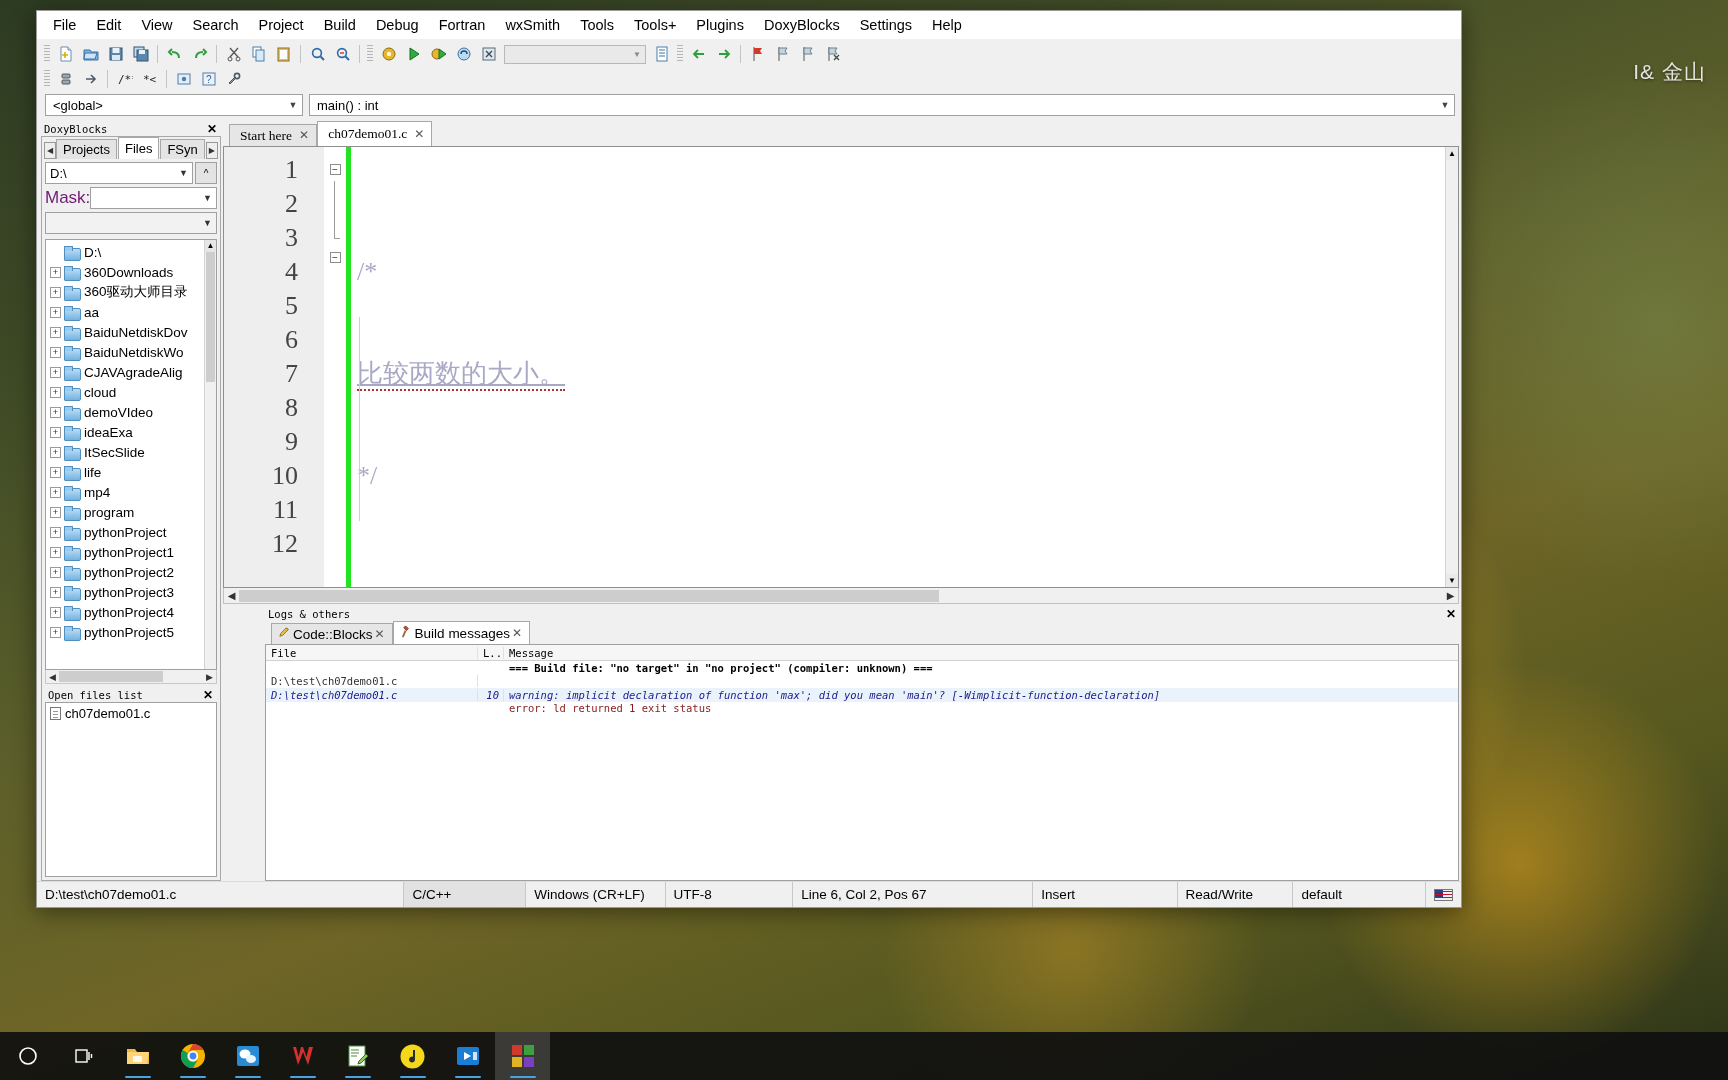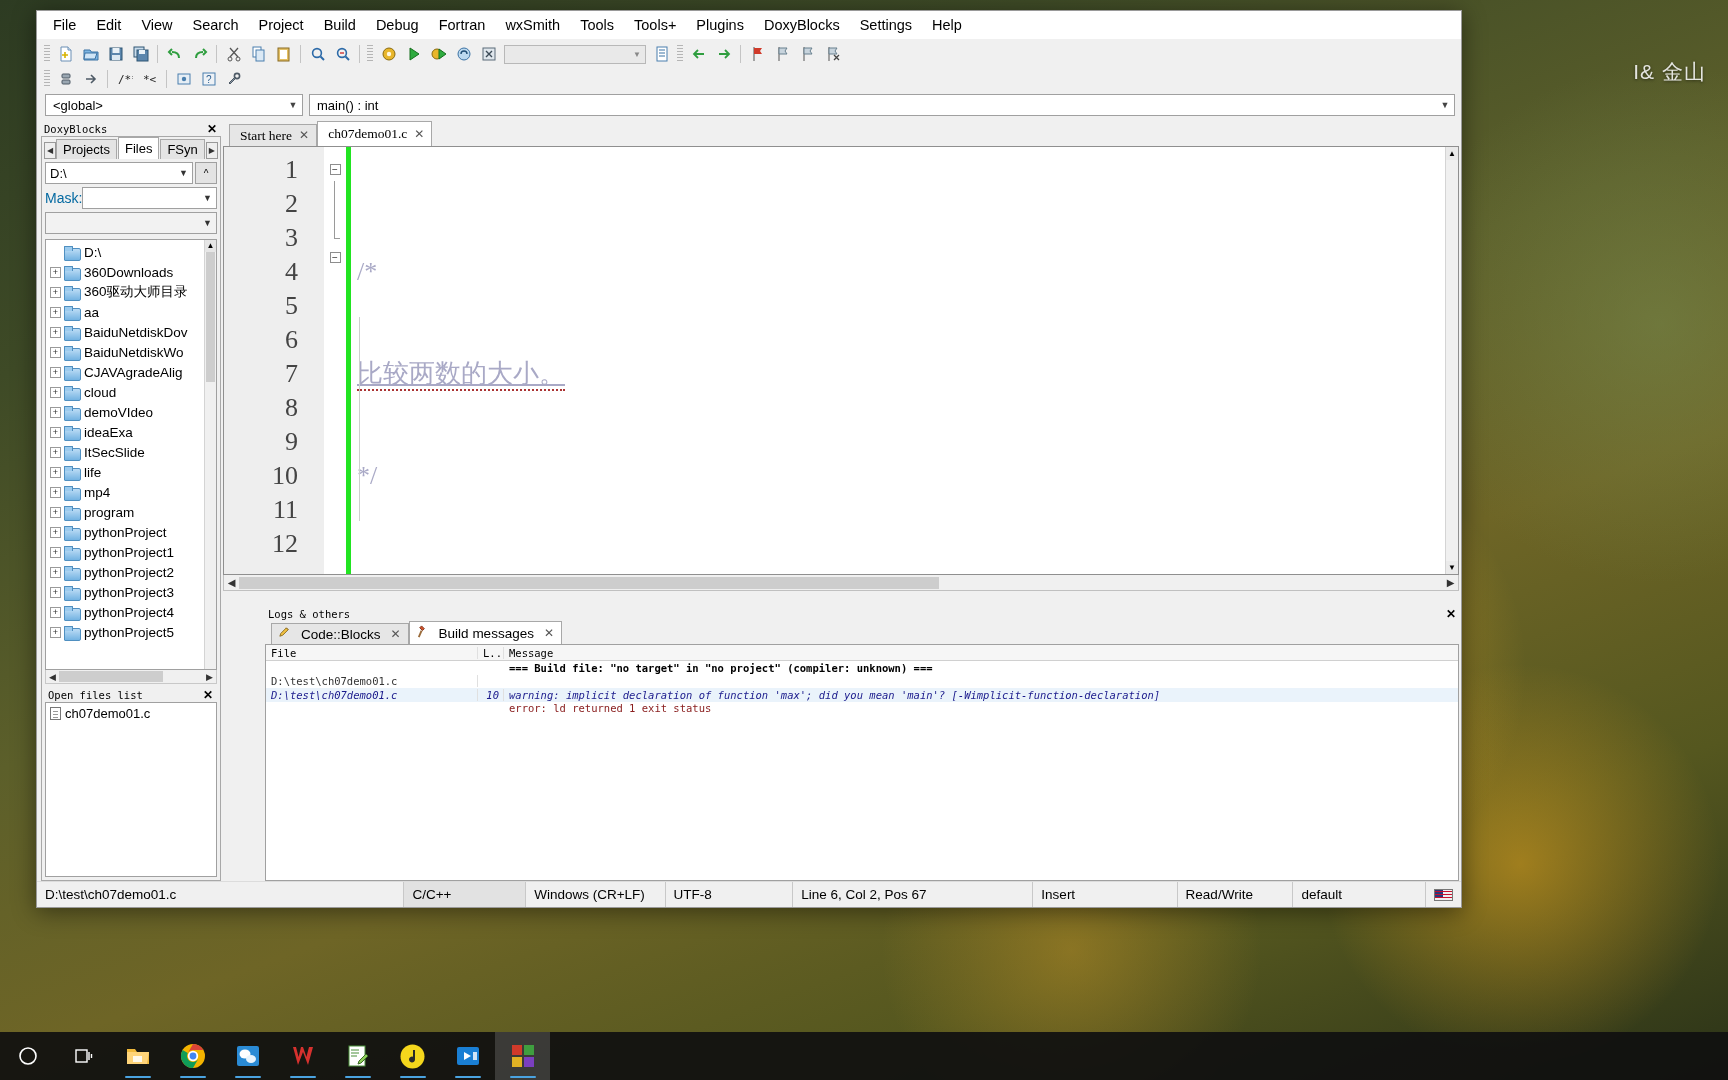--- a/index.html
+++ b/index.html
@@ -105,21 +105,21 @@
   .ptab.active { background:#ffffff; height:22px; font-weight:normal;}
   .mgmt-body { flex:1; background:#f0f0f0; padding:3px; display:flex; flex-direction:column; min-height:0;}
   .row { display:flex; align-items:center; margin-bottom:3px; }
   .inp {
     flex:1; height:22px; background:#fff; border:1px solid #a0a0a0;
     display:flex; align-items:center; font-size:13px; padding-left:4px; color:#000;
   }
   .inp .arr { margin-left:auto; width:17px; text-align:center; font-size:9px; color:#333;}
   .upbtn { width:22px; height:22px; margin-left:2px; border:1px solid #a0a0a0; background:#e3e3e3;
            display:flex; align-items:center; justify-content:center; font-size:10px;}
-  .mlabel { font-size:14px; color:#0369a1;}
+  .mlabel { font-size:17px; color:#701a75;}
   .tree {
     flex:1; background:#ffffff; border:1px solid #a0a0a0; margin-top:2px;
     position:relative; overflow:hidden; min-height:0;
   }
   .tree-scroll { position:absolute; inset:0 12px 0 0; padding:2px 0 0 4px; }
   .tnode { display:flex; align-items:center; height:20px; font-size:13.5px; color:#000; white-space:nowrap;}
   .tnode .exp { width:11px; height:11px; border:1px solid #9a9a9a; background:#fff; margin-right:3px;
      font-size:9px; line-height:9px; text-align:center; color:#333; flex:0 0 auto;}
   .tnode.root { padding-left:14px; }
   .fold { width:16px; height:13px; margin-right:4px; position:relative; flex:0 0 auto;}
@@ -168,27 +168,27 @@
   .fold-line { position:absolute; left:10px; top:34px; width:1px; height:58px; background:#9a9a9a;}
   .fold-line:after { content:""; position:absolute; left:0; bottom:0; width:6px; height:1px; background:#9a9a9a;}
   .indent-guide { position:absolute; left:0; top:0; bottom:0; width:1px; background:#cfcfcf;}
   .ed-vsb { position:absolute; right:0; top:0; bottom:0; width:13px; background:#f0f0f0; border-left:1px solid #d4d4d4;}
   .ed-vsb .ar { height:13px; font-size:8px; text-align:center; line-height:13px; background:#eaeaea;}
   .ed-hsb { height:16px; background:#f0f0f0; border:1px solid #c0c0c0; border-top:none; display:flex; align-items:center; flex:0 0 auto;}
   .ed-hsb .ar { width:15px; text-align:center; font-size:10px; color:#333;}
   .ed-hsb .th { height:12px; background:#cdcdcd; }
 
   
-  .logs { height:275px; display:flex; flex-direction:column; flex:0 0 auto; margin-top:15px;padding-left:42px;}
+  .logs { height:275px; display:flex; flex-direction:column; flex:0 0 auto; margin-top:2px;padding-left:42px;}
   .logs-cap { height:15px; display:flex; align-items:center; font-size:10.5px;
      font-family:"DejaVu Sans Mono", monospace; padding-left:3px; background:#f0f0f0;}
   .logs-cap .x { margin-left:auto; margin-right:3px; font-size:12px; font-weight:bold; font-family:"Liberation Sans",sans-serif;}
   .logs-inner { flex:1; display:flex; flex-direction:column; min-height:0;}
   .ltabs { display:flex; align-items:flex-end; height:23px; padding-left:6px; background:#f0f0f0;}
-  .ltab { height:21px; padding:0 7px 0 6px; font-size:13.5px; display:flex; align-items:center; gap:10px;
+  .ltab { height:21px; padding:0 7px 0 6px; font-size:13.5px; display:flex; align-items:center; gap:2px;
      border:1px solid #a8a8a8; border-bottom:none; background:#e6e6e6;justify-content:flex-end;}
   .ltab.active { background:#ffffff; height:23px;}
   .ltab .x { font-size:12px; color:#555;}
   .msgtable { flex:1; background:#ffffff; border:1px solid #a0a0a0; display:flex; flex-direction:column; min-height:0;
      font-family:"DejaVu Sans Mono", monospace; font-size:10.5px;}
   .mhead { display:flex; height:16px; align-items:center; background:#f6f6f6; border-bottom:1px solid #d0d0d0;}
   .mhead div { padding-left:5px; color:#000; }
   .c-file { width:212px; flex:0 0 auto; border-right:1px solid #e0e0e0;}
   .c-line { width:26px; flex:0 0 auto; text-align:right; padding-right:4px!important; border-right:1px solid #e0e0e0;}
   .c-msg { flex:1; }

